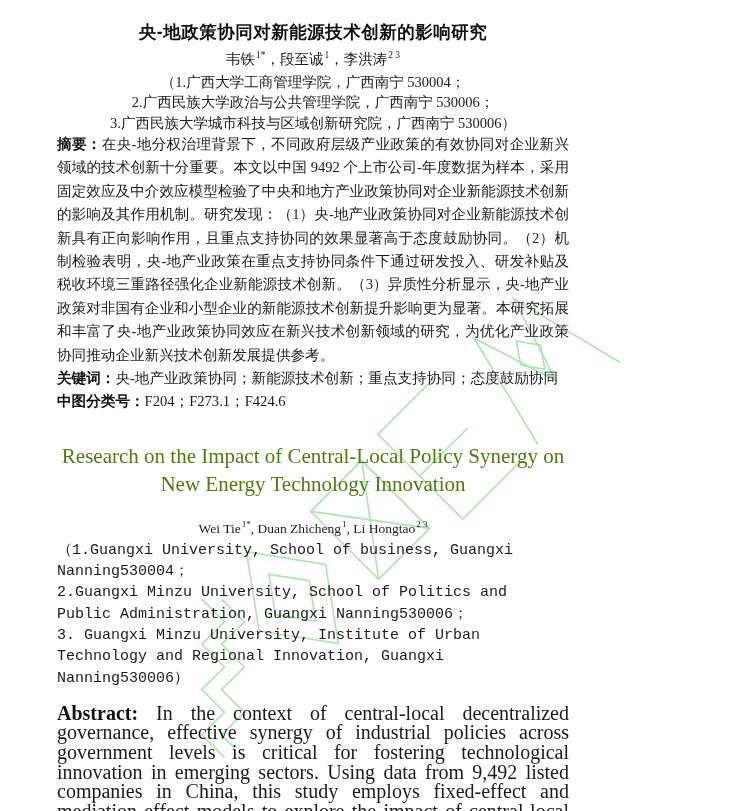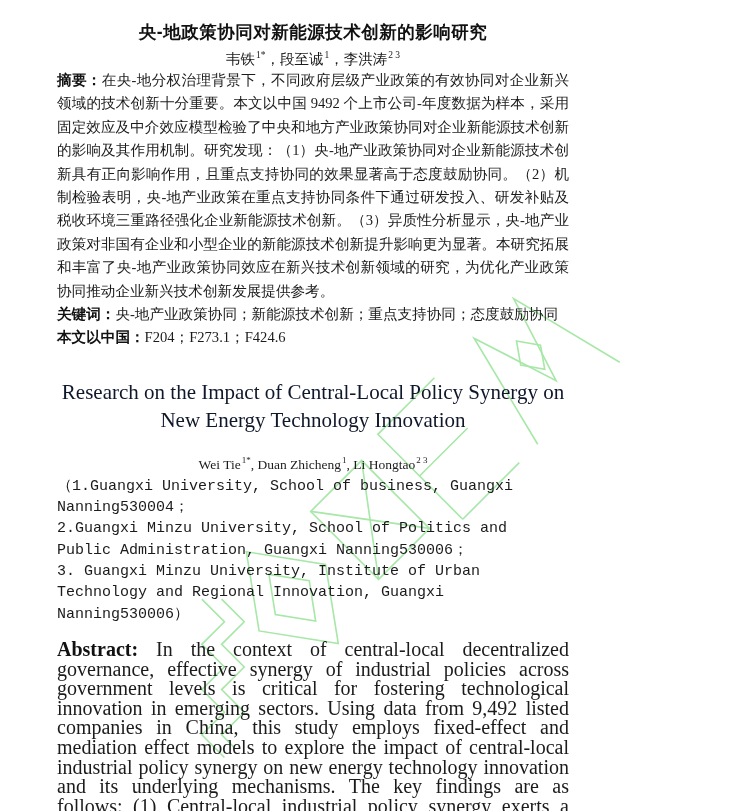--- a/index.html
+++ b/index.html
@@ -36,21 +36,21 @@
   }
   .label-cn{
     font-family:"Liberation Sans","DejaVu Sans",sans-serif;
     font-weight:700;color:#111;
   }
   .cn-keywords,.cn-clc{
     font-size:14.6px;line-height:23.4px;text-align:justify;
   }
   .en-title{
     margin:28px auto 0 auto;max-width:610px;
-    font-size:21px;line-height:28.5px;text-align:center;color:#0f172a;
+    font-size:21px;line-height:28.5px;text-align:center;color:#4d7c0f;
   }
   .en-authors{
     text-align:center;font-size:13.5px;line-height:19px;margin-top:20px;
   }
   .en-authors sup{font-size:9px;}
   .en-aff div{
     text-align:left;font-size:15px;line-height:21.3px;font-family:Liberation Mono, monospace;
   }
   .en-aff{margin-top:2px;}
   .en-abstract{
@@ -84,31 +84,36 @@
   </svg>
 
   <div class="content">
 
     <div class="cn-title">央-地政策协同对新能源技术创新的影响研究</div>
 
     <div class="cn-authors">
       <span><span>韦铁</span><sup>1*</sup><span>，</span></span><span><span>段至诚</span><sup>1</sup><span>，</span></span><span><span>李洪涛</span><sup>2 3</sup><span></span></span>
     </div>
 
+    <div class="cn-aff">
+      <div>（1.广西大学工商管理学院，广西南宁 530004；</div>
+      <div>2.广西民族大学政治与公共管理学院，广西南宁 530006；</div>
+      <div>3.广西民族大学城市科技与区域创新研究院，广西南宁 530006）</div>
+    </div>
 
     <div class="cn-abstract">
       <span class="label-cn">摘要：</span><span>在央-地分权治理背景下，不同政府层级产业政策的有效协同对企业新兴领域的技术创新十分重要。本文以中国 9492 个上市公司-年度数据为样本，采用固定效应及中介效应模型检验了中央和地方产业政策协同对企业新能源技术创新的影响及其作用机制。研究发现：（1）央-地产业政策协同对企业新能源技术创新具有正向影响作用，且重点支持协同的效果显著高于态度鼓励协同。（2）机制检验表明，央-地产业政策在重点支持协同条件下通过研发投入、研发补贴及税收环境三重路径强化企业新能源技术创新。（3）异质性分析显示，央-地产业政策对非国有企业和小型企业的新能源技术创新提升影响更为显著。本研究拓展和丰富了央-地产业政策协同效应在新兴技术创新领域的研究，为优化产业政策协同推动企业新兴技术创新发展提供参考。</span>
     </div>
 
     <div class="cn-keywords">
       <span class="label-cn">关键词：</span><span>央-地产业政策协同；新能源技术创新；重点支持协同；态度鼓励协同</span>
     </div>
 
     <div class="cn-clc">
-      <span class="label-cn">本文以中国：</span><span>F204；F273.1；F424.6</span>
+      <span class="label-cn">中图分类号：</span><span>F204；F273.1；F424.6</span>
     </div>
 
     <div class="en-title">Research on the Impact of Central-Local Policy Synergy on New Energy Technology Innovation</div>
 
     <div class="en-authors">
       <span><span>Wei Tie</span><sup>1*</sup><span>, </span></span><span><span>Duan Zhicheng</span><sup>1</sup><span>, </span></span><span><span>Li Hongtao</span><sup>2 3</sup><span></span></span>
     </div>
 
     <div class="en-aff">
       <div>（1.Guangxi University, School of business, Guangxi Nanning530004；</div>

